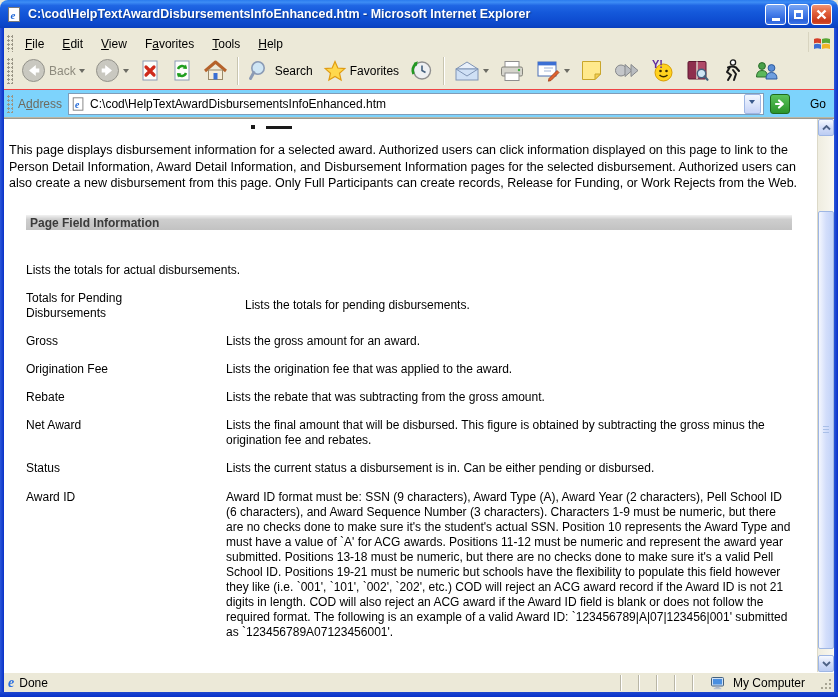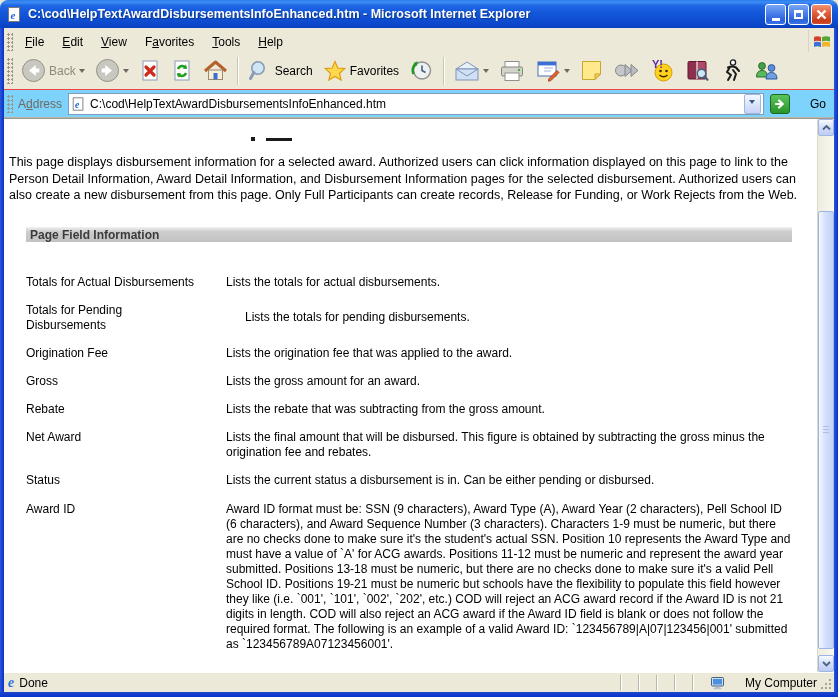--- a/index.html
+++ b/index.html
@@ -24,21 +24,21 @@
   .win-controls{ display:flex; gap:2px; }
   .wbtn{ width:21px; height:21px; border-radius:3px; border:1px solid #fff;
     display:flex; align-items:center; justify-content:center; cursor:default; padding:0;
     background:linear-gradient(180deg,#7aa6f2 0%,#4c83ec 40%,#2b62d9 80%,#3b74e8 100%); }
   .wbtn.close{ background:linear-gradient(180deg,#f09475 0%,#e2613b 40%,#c8391a 85%,#d4502c 100%); }
   .glyph-min{ width:8px; height:3px; background:#fff; align-self:flex-end; margin:0 auto 3px auto; }
   .glyph-max{ width:9px; height:9px; border:2px solid #fff; border-top-width:3px; }
 
   
   .menubar{ position:absolute; top:28px; left:4px; right:4px; height:32px; background:#ECE9D8;
-    display:flex; align-items:center; border-bottom:5px solid #701a75; }
+    display:flex; align-items:center; border-bottom:1px solid #701a75; }
   .gripper{ width:6px; height:18px; margin:0 3px;
     background-image:radial-gradient(circle at 1.5px 1.5px,#9a9687 1px, transparent 1.2px);
     background-size:4px 4px; background-position:0 0; }
   .menu-item{ padding:3px 9px; font-size:12px; color:#000; cursor:default; }
   .menu-item .u{ text-decoration:underline; }
   .menubar .spacer{ flex:1; }
   .winlogo{ width:26px; height:24px; display:flex; align-items:center; justify-content:center;
     border-left:1px solid #d8d4c0; }
 
   
@@ -63,21 +63,21 @@
     border:1px solid #9eb6e4; border-radius:2px; display:flex; align-items:center; justify-content:center; }
   .addr-drop .chev{ margin:0; border-top-color:#3a5a8c; }
   .go-btn{ display:flex; align-items:center; gap:20px; padding:0 8px 0 6px; cursor:default; }
   .go-icon{ width:20px; height:20px; border-radius:3px; border:1px solid #1d6b1d;
     background:linear-gradient(180deg,#5cc45c,#2a942a); display:flex; align-items:center; justify-content:center; }
   .go-label{ font-size:12px; color:#000; }
 
   
   .content-outer{ position:absolute; top:118px; left:4px; right:4px; height:554px; background:#fff;
     border-top:1px solid #9c9a8e; display:flex; }
-  .content{ flex:1; overflow:hidden; padding:16px 8px 0 5px; color:#000; }
+  .content{ flex:1; overflow:hidden; padding:4px 8px 0 5px; color:#000; }
 
   .clipped-heading{ position:relative; height:7px; overflow:hidden; }
   .clip-mark{ position:absolute; background:#1a1a1a; }
   .clip-mark.m1{ left:242px; top:2px; width:4px; height:4px; }
   .clip-mark.m2{ left:257px; top:3px; width:26px; height:3px; }
 
   .intro{ margin-top:12px; font-size:12.5px; line-height:16.5px; }
 
   .table-wrap{ margin-left:17px; width:766px; }
   .section-bar{ margin-top:22px; height:16px; padding:1px 4px;
@@ -106,21 +106,21 @@
     background:linear-gradient(90deg,#f4f7fe 0%,#d3defb 50%,#c2d3f8 100%);
     border:1px solid #9eb6e4; border-radius:2px; }
   .sb-thumb::after{ content:""; position:absolute; left:4px; right:4px; top:50%; height:8px; margin-top:-4px;
     background:repeating-linear-gradient(180deg,#a9bfe8 0 1px,transparent 1px 3px); }
 
   
   .statusbar{ position:absolute; top:672px; left:4px; right:4px; height:20px; background:#ECE9D8;
     border-top:1px solid #fff; display:flex; align-items:center; font-size:12px; color:#000; }
   .pane-done{ flex:1; display:flex; align-items:center; gap:5px; padding-left:4px; }
   .sb-sep{ width:2px; height:16px; border-left:1px solid #b9b6a6; border-right:1px solid #fff; margin-right:16px; }
-  .pane-computer{ width:108px; display:flex; align-items:center; gap:20px; }
+  .pane-computer{ width:108px; display:flex; align-items:center; gap:8px; }
   .resize-grip{ width:16px; height:16px; position:relative; align-self:flex-end; }
   .resize-grip::after{ content:""; position:absolute; right:3px; bottom:3px; width:2px; height:2px; background:#a8a594;
     box-shadow:-8px 0 0 #a8a594, -4px 0 0 #a8a594, 0 -4px 0 #a8a594, -4px -4px 0 #a8a594, 0 -8px 0 #a8a594; }
   .e-small{ font-family:"Liberation Serif", serif; font-weight:bold; font-style:italic; color:#2a6fe0; font-size:14px; line-height:12px; }
 </style>
 </head>
 <body>
 
 <svg width="0" height="0" style="position:absolute">
   <defs>
@@ -366,38 +366,37 @@
           <span class="clip-mark m2"></span>
       </div>
       <p class="intro">This page displays disbursement information for a selected award. Authorized users can click information displayed on this page to link to the Person Detail Information, Award Detail Information, and Disbursement Information pages for the selected disbursement. Authorized users can also create a new disbursement from this page. Only Full Participants can create records, Release for Funding, or Work Rejects from the Web.</p>
 
       <div class="table-wrap">
         <div class="section-bar">Page Field Information</div>
         <div class="col-headers">
         </div>
         <div class="rows" id="rows">
   <div class="table-row">
-    <div class="cell-field">Totals for Actual Disbursements</div>
     <div class="cell-desc">Lists the totals for actual disbursements.</div>
   </div>
 
   <div class="table-row">
     <div class="cell-field">Totals for Pending
 Disbursements</div>
     <div class="cell-desc">Lists the totals for pending disbursements.</div>
   </div>
 
   <div class="table-row">
+    <div class="cell-field">Gross</div>
+    <div class="cell-desc">Lists the gross amount for an award.</div>
+  </div>
+
+  <div class="table-row">
     <div class="cell-field">Origination Fee</div>
     <div class="cell-desc">Lists the origination fee that was applied to the award.</div>
-  </div>
-
-  <div class="table-row">
-    <div class="cell-field">Gross</div>
-    <div class="cell-desc">Lists the gross amount for an award.</div>
   </div>
 
   <div class="table-row">
     <div class="cell-field">Rebate</div>
     <div class="cell-desc">Lists the rebate that was subtracting from the gross amount.</div>
   </div>
 
   <div class="table-row">
     <div class="cell-field">Net Award</div>
     <div class="cell-desc">Lists the final amount that will be disbursed. This figure is obtained by subtracting the gross minus the origination fee and rebates.</div>

